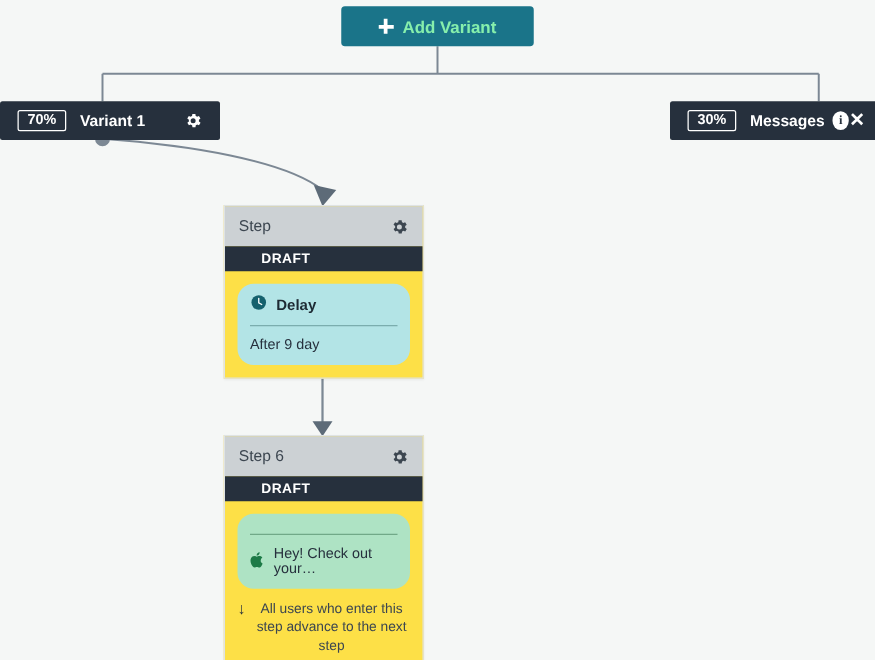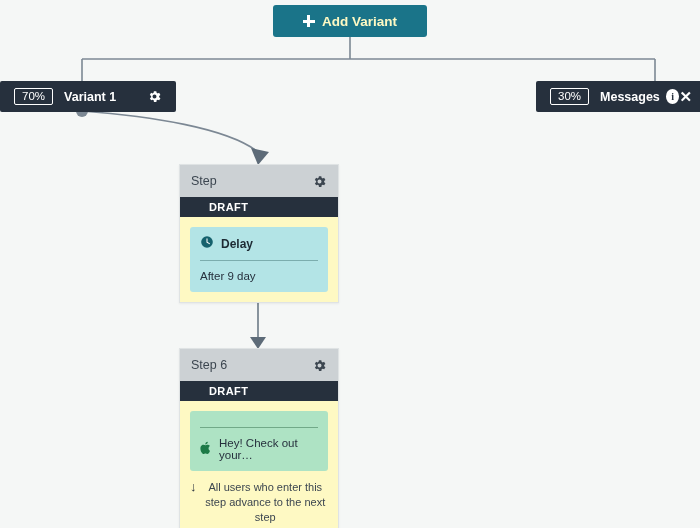--- a/index.html
+++ b/index.html
@@ -12,42 +12,42 @@
     color:#2b3947;
   }
   #canvas{position:absolute;inset:0;}
   svg.connectors{position:absolute;left:0;top:0;width:700px;height:528px;pointer-events:none;}
 
   
   .add-variant{
     position:absolute;left:273px;top:5px;width:154px;height:32px;
     background:#1a7489;border-radius:3px;
     display:flex;align-items:center;justify-content:center;gap:7px;
-    color:#fef9c3;font-size:13.5px;font-weight:bold;
+    color:#86efac;font-size:13.5px;font-weight:bold;
     cursor:pointer;
   }
   .plus-glyph{
     position:relative;width:12px;height:12px;display:inline-block;
   }
   .plus-glyph::before,.plus-glyph::after{
     content:"";position:absolute;background:#ffffff;
   }
   .plus-glyph::before{left:0;top:4.5px;width:12px;height:3px;}
   .plus-glyph::after{left:4.5px;top:0;width:3px;height:12px;}
 
   
   .node{
     position:absolute;height:31px;background:#26303d;
     display:flex;align-items:center;border-radius:2px;
   }
   #variant-node{left:0px;top:81px;width:162px;padding-left:14px;}
   #control-node{left:536px;top:81px;width:158px;padding-left:14px;}
   .pct-badge{
     border:1.5px solid #ffffff;color:#ffffff;background:transparent;
-    font-size:11.5px;font-weight:normal;
+    font-size:11.5px;font-weight:bold;
     padding:2px 7px;border-radius:2px;line-height:1;
   }
   .node-label{
     color:#ffffff;font-size:12.5px;font-weight:bold;margin-left:11px;
     white-space:nowrap;
   }
   .node-gear{margin-left:auto;margin-right:14px;display:flex;align-items:center;}
   .info-icon{
     margin-left:6px;width:15px;height:15px;border-radius:50%;
     background:#ffffff;color:#26303d;font-size:10px;font-weight:bold;
@@ -55,38 +55,38 @@
     font-family:"Liberation Serif", serif;line-height:1;
   }
   .close-x{
     margin-left:auto;margin-right:16px;color:#ffffff;
     font-size:15px;font-weight:bold;line-height:1;cursor:pointer;
   }
 
   
   .card{
     position:absolute;left:179px;width:158px;
-    background:#fef9c3;border:1px solid #dfe3e4;
+    background:#fde047;border:1px solid #dfe3e4;
     box-shadow:0 1px 2px rgba(0,0,0,.06);
   }
   #card-step{top:164px;}
   #card-step1{top:348px;}
   .card-header{
     height:32px;background:#ccd1d4;
     display:flex;align-items:center;padding:0 11px;
   }
   .card-title{font-size:12.5px;color:#3c4650;}
   .card-header .node-gear{margin-right:0;}
   .draft-bar{
     height:20px;background:#26303d;color:#ffffff;
     font-size:11px;font-weight:bold;letter-spacing:.4px;
     display:flex;align-items:center;padding-left:29px;
   }
   .card-body{padding:10px;}
-  .block{border-radius:3px;padding:8px 10px 10px 10px;}
+  .block{border-radius:13px;padding:8px 10px 10px 10px;}
   .block-delay{background:#b3e4e6;}
   .block-msg{background:#aee3c4;}
   .block-head{
     display:flex;align-items:center;gap:7px;
     font-size:12px;font-weight:bold;color:#1d2a33;
   }
   .block-rule{
     height:1px;background:#4c7f80;opacity:.55;margin:8px 0 9px 0;
   }
   .block-rule.green{background:#3f7a57;}

